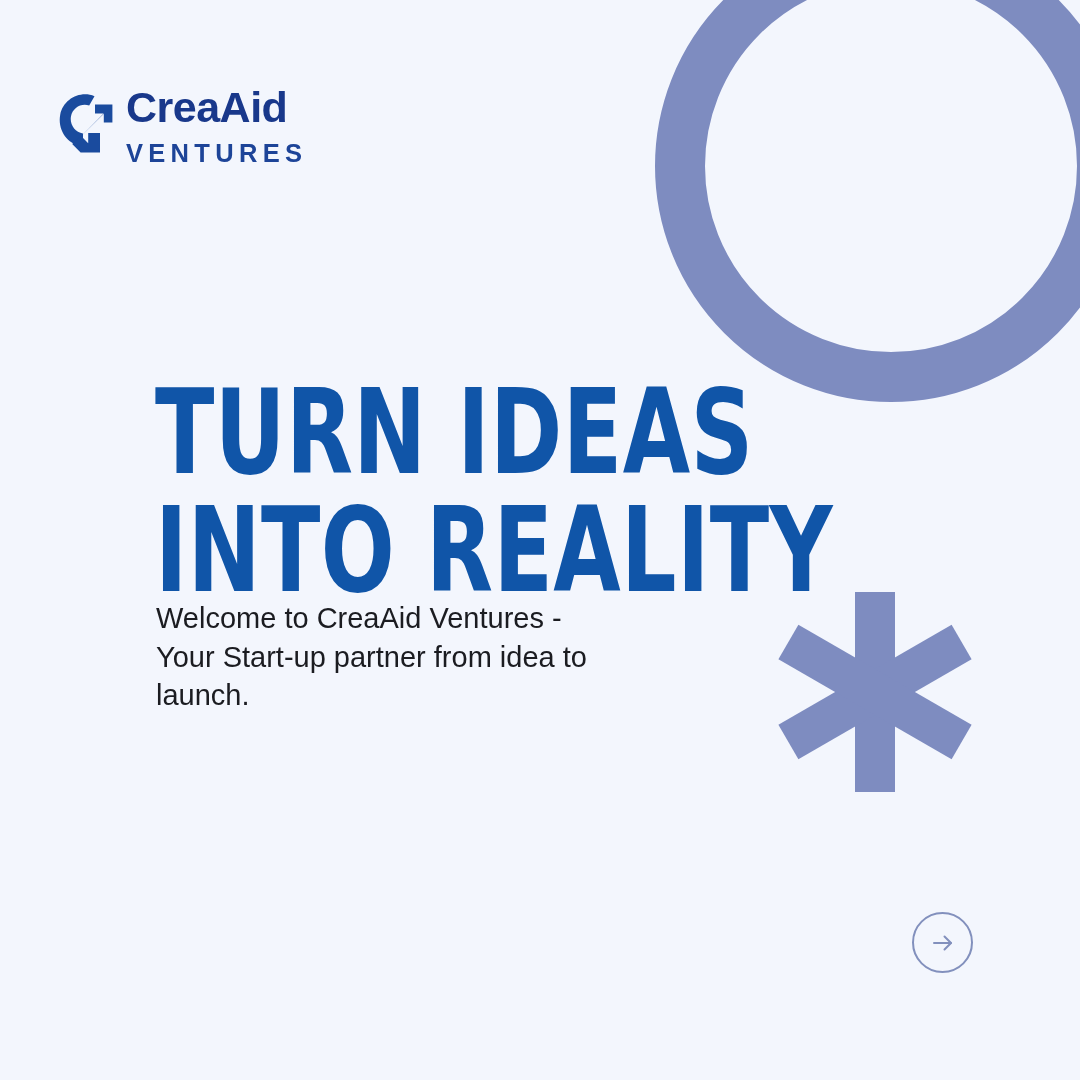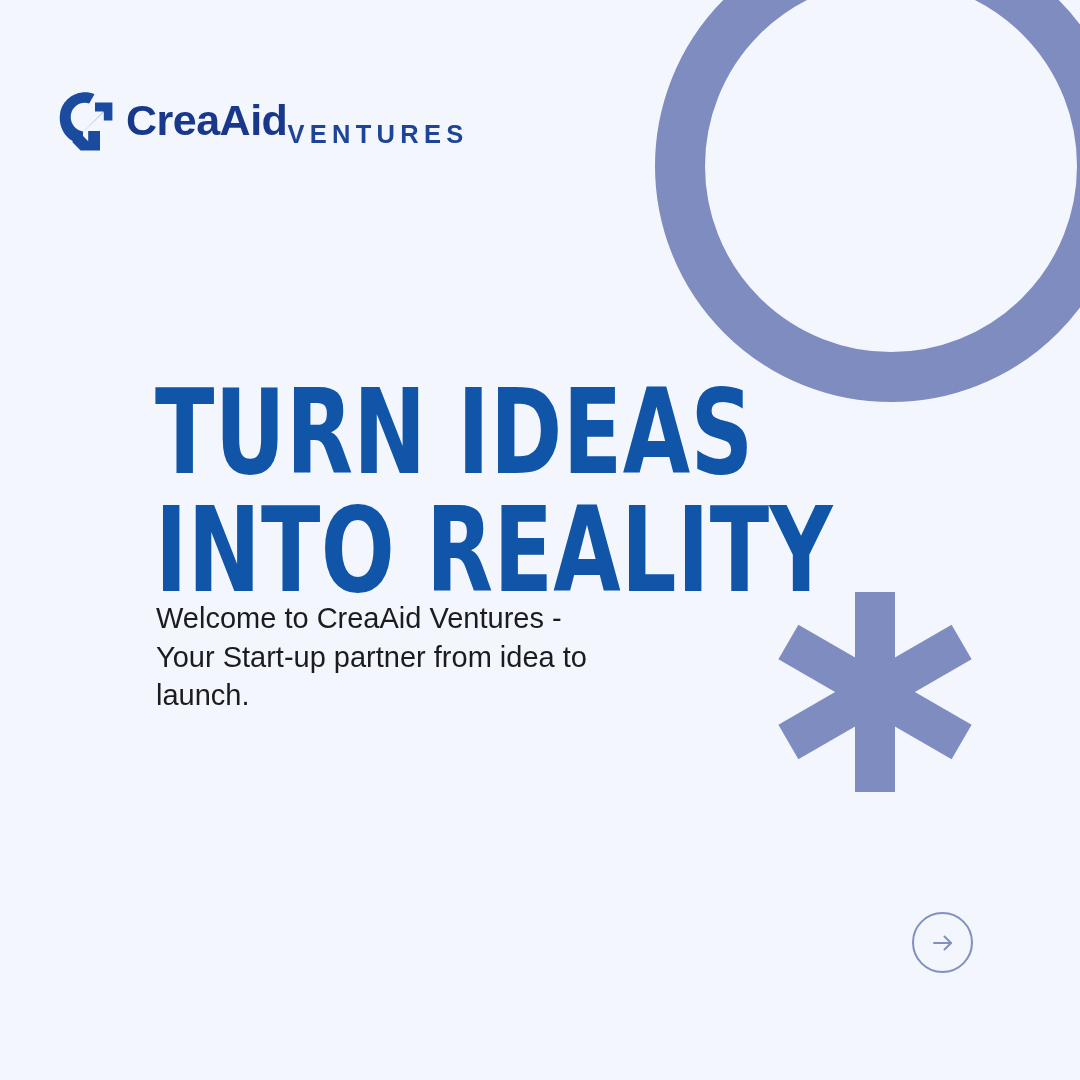--- a/index.html
+++ b/index.html
@@ -66,38 +66,38 @@
     align-items: center;
     gap: 12px;
   }
   .logo-mark {
     width: 56px;
     height: 76px;
     display: block;
   }
   .logo-words {
     display: flex;
-    flex-direction: row;
+    flex-direction: column;
     justify-content: center;
     line-height: 1;
   }
   .logo-name {
     font-size: 43px;
     font-weight: bold;
     color: #19388b;
     letter-spacing: -0.5px;
     line-height: 1.02;
   }
   .logo-sub {
     font-size: 25.5px;
     font-weight: bold;
     color: #1d4498;
     letter-spacing: 5.3px;
     line-height: 1.1;
-    margin-top: 21px;
+    margin-top: 9px;
   }
 
   
   .headline {
     position: absolute;
     left: 155px;
     top: 294px;
     width: 640px;
     color: #1055a8;
     font-family: "Liberation Sans Narrow", "DejaVu Sans Condensed", "Liberation Sans", sans-serif;

